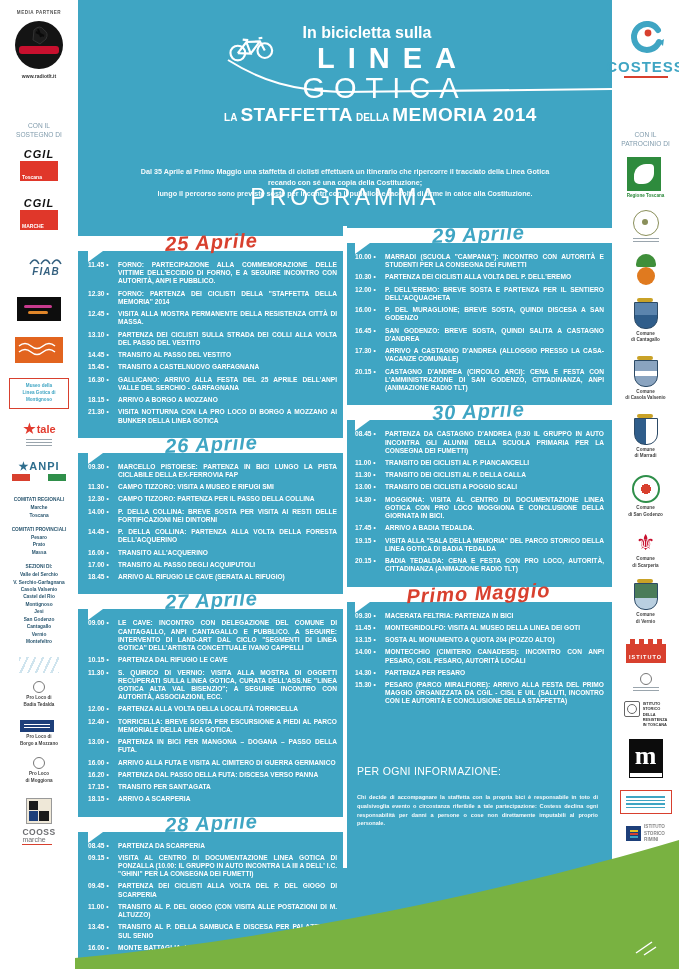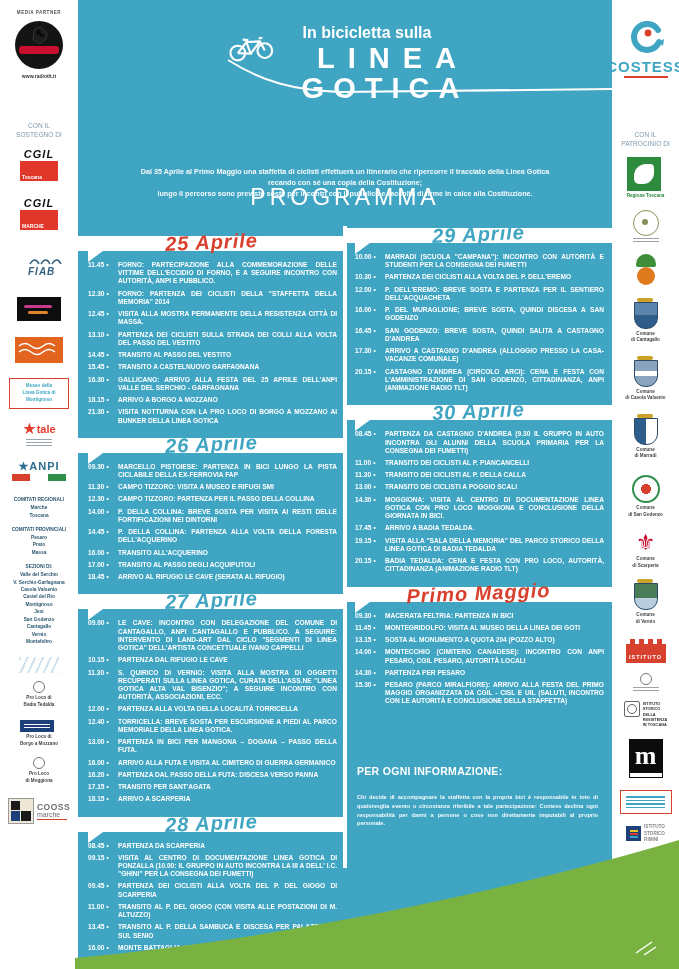--- a/index.html
+++ b/index.html
@@ -7,21 +7,21 @@
         font-family:"Liberation Sans",sans-serif;margin:0 auto;}
   .panel{position:absolute;left:78px;top:0;width:534px;height:969px;background:#3fa5c3;}
 
   
   .header{position:relative;height:228px;color:#fff;}
   .kicker{position:absolute;top:24px;left:0;right:0;text-align:center;transform:translateX(22px);
           font-size:16px;font-weight:bold;}
   .t1{position:absolute;top:42px;left:0;right:0;text-align:center;transform:translateX(48px);
       font-size:29px;font-weight:bold;letter-spacing:13px;}
   .t2{position:absolute;top:72px;left:0;right:0;text-align:center;transform:translateX(40px);
-      font-size:29px;font-weight:bold;letter-spacing:9px;}
+      font-size:29px;font-weight:normal;letter-spacing:9px;}
   .subtitle{position:absolute;top:104px;left:0;right:0;text-align:center;transform:translateX(34px);
             font-weight:bold;white-space:nowrap;}
   .subtitle .sm{font-size:10px;margin:0 3px;}
   .subtitle .bg{font-size:19px;letter-spacing:.5px;}
   .intro1{position:absolute;top:133px;left:38px;right:38px;font-size:7.6px;font-weight:bold;
           text-align:center;white-space:pre-line;line-height:1.5;}
   .intro2{position:absolute;top:166px;left:48px;right:48px;font-size:7.2px;
           text-align:center;white-space:pre-line;line-height:1.55;font-weight:bold;opacity:.95;}
   .programma{position:absolute;top:184px;left:0;right:0;text-align:center;
              font-size:23px;letter-spacing:4px;font-weight:normal;}
@@ -40,42 +40,42 @@
   .day-title{position:absolute;left:0;right:0;top:-5px;margin:0;text-align:center;
              font-size:20px;font-weight:bold;font-style:italic;letter-spacing:1px;
              transform:rotate(-2.5deg);}
   .events{display:flex;flex-direction:column;gap:4px;margin:10px 8px 13px 10px;}
   .event{display:flex;font-size:6.6px;font-weight:bold;color:#fff;line-height:1.25;}
   .event .time{flex:0 0 26px;white-space:nowrap;}
   .event .time::after{content:"\2022";margin-left:2px;}
   .event .etext{flex:1;margin-left:4px;text-align:justify;}
 
   .info{padding:46px 14px 0 12px;color:#fff;}
-  .info-label{font-size:10.5px;font-weight:bold;letter-spacing:.3px;}
+  .info-label{font-size:10.5px;font-weight:normal;letter-spacing:.3px;}
   .info-url{font-size:13.5px;font-weight:bold;margin-top:6px;letter-spacing:.2px;}
   .info-disc{font-size:5.6px;font-weight:bold;margin-top:16px;text-align:justify;line-height:1.6;opacity:.95;}
 
   
   .hill{position:absolute;left:0;bottom:0;width:679px;height:140px;pointer-events:none;}
   .bike-bottom{position:absolute;left:428px;top:872px;width:152px;height:96px;transform:rotate(-5deg);}
 
   
   .sidebar{position:absolute;top:0;height:969px;display:flex;flex-direction:column;
            align-items:center;z-index:3;}
   .sb-left{left:0;width:78px;}
   .sb-right{right:0;width:67px;}
   .pre{white-space:pre-line;}
   .sb-label{font-size:4.6px;font-weight:bold;color:#555;letter-spacing:.5px;margin-top:10px;}
   .sb-support{font-size:6.6px;color:#7f9aab;text-align:center;line-height:1.4;}
   .radio-url{font-size:5px;color:#333;margin-top:3px;font-weight:bold;}
   .cgil{text-align:center;}
   .cgil-word{font-size:11px;font-weight:bold;font-style:italic;color:#111;letter-spacing:1px;}
   .cgil-box{width:38px;height:20px;background:#e0372a;margin:1px auto 0;position:relative;}
   .cgil-region{position:absolute;bottom:1px;left:2px;font-size:5px;color:#fff;font-weight:bold;}
-  .fiab{display:flex;flex-direction:column;margin-left:14px;}
+  .fiab{display:flex;flex-direction:column;align-items:center;margin-left:14px;}
   .fiab-word{font-size:10px;font-weight:bold;font-style:italic;color:#34607f;letter-spacing:1px;}
   .logo-black{width:44px;height:24px;background:#0d0d0d;position:relative;}
   .logo-black span{position:absolute;height:3px;border-radius:2px;}
   .logo-black .b1{left:7px;top:8px;width:28px;background:#c73a8d;}
   .logo-black .b2{left:11px;top:14px;width:20px;background:#e0862a;}
   .logo-orange{width:48px;height:26px;background:#e2641f;}
   .museo-box{width:54px;border:1px solid #d8402e;background:#fff;padding:4px 2px;
              font-size:4.6px;color:#3fa5c3;text-align:center;line-height:1.5;font-weight:bold;}
   .arci{display:flex;align-items:center;color:#e23b2e;}
   .arci-star{font-size:16px;line-height:1;}
@@ -163,20 +163,23 @@
         <g fill="none" stroke="#ffffff" stroke-width="7">
           <circle cx="32" cy="64" r="24"></circle>
             <circle cx="120" cy="56" r="24"></circle>
           <path d="M32,64 L60,28 L104,26 L120,56 M32,64 L74,66 L60,28 M74,66 L104,26"></path>
           <path d="M48,20 L66,22 M100,16 L112,14"></path>
         </g>
       </svg>
       <div class="kicker">In bicicletta sulla</div>
       <div class="t1">LINEA</div>
       <div class="t2">GOTICA</div>
+      <div class="subtitle">
+        <span class="sm">LA</span><span class="bg">STAFFETTA</span><span class="sm">DELLA</span><span class="bg">MEMORIA 2014</span>
+      </div>
       <div class="intro2 pre">Dal 35 Aprile al Primo Maggio una staffetta di ciclisti effettuerà un itinerario che ripercorre il tracciato della Linea Gotica
 recando con sé una copia della Costituzione;
 lungo il percorso sono previste soste per incontri con il pubblico e raccolta di firme in calce alla Costituzione.</div>
       <div class="programma">PROGRAMMA</div>
     </div>
 
     <div class="cols">
       <div class="divider"></div>
 
       <div class="col col-left">
@@ -644,21 +647,21 @@
       <div class="tiny-cap pre">Pro Loco di
 Borgo a Mozzano</div>
     </div>
 
     <div style="margin-top:10px;text-align:center;">
       <div class="emblem-sm"></div>
       <div class="tiny-cap pre">Pro Loco
 di Moggiona</div>
     </div>
 
-    <div class="cooss" style="margin-top:14px;">
+    <div class="cooss" style="margin-top:14px;flex-direction:column;">
       <div class="cooss-sq">
         <i class="k"></i>
           <i></i>
           <i class="n"></i>
           <i class="k"></i>
       </div>
       <div class="cooss-txt">
         <div class="cooss-main">COOSS</div>
         <div class="cooss-sub">marche</div>
         <div class="red-rule"></div>

